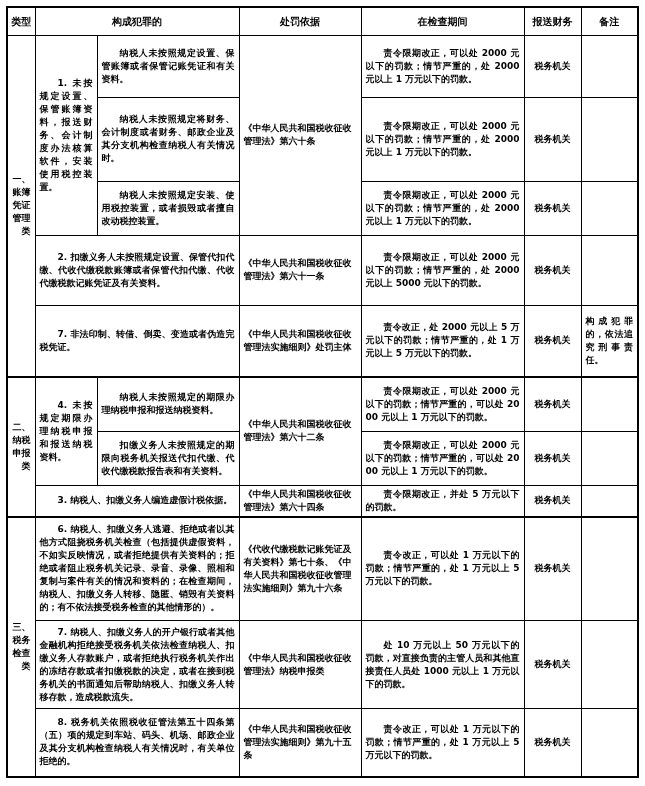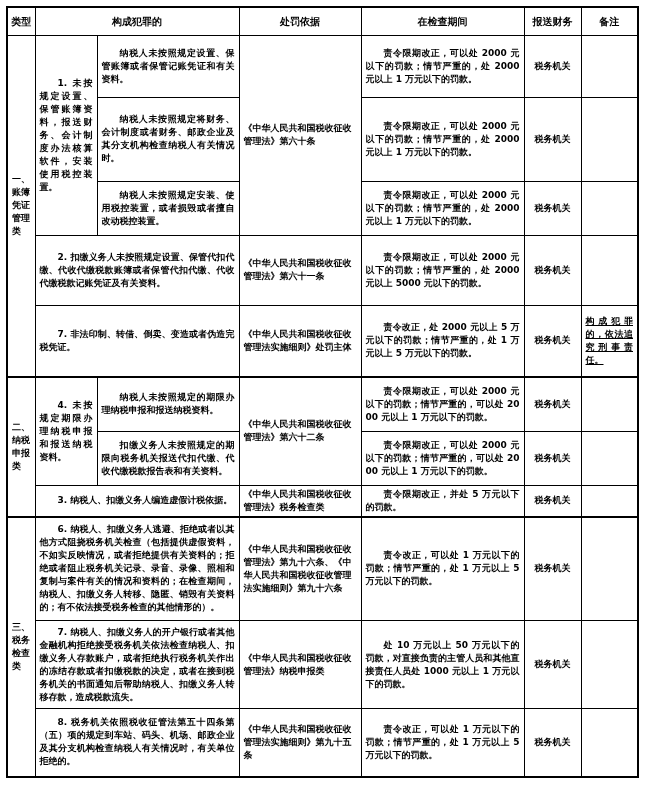--- a/index.html
+++ b/index.html
@@ -45,37 +45,36 @@
     word-break: break-all;
   }
   .basis {
     text-align: left;
     word-break: break-all;
     border-left: 2px solid #000;
     border-right: 2px solid #000;
     padding: 2px 5px;
   }
   .cat {
-    text-align: left;
+    text-align: right;
     word-break: break-all;
     padding: 2px 2px;
     line-height: 14px;
   }
   .sum {
     text-align: justify;
     text-indent: 2em;
     word-break: break-all;
     padding: 2px 5px;
   }
   .center { text-align: center; margin-left: 16px; }
   .note {
     text-align: justify;
     word-break: break-all;
     padding: 2px 3px;
-    text-decoration: underline;
   }
   tr.sep td { border-top: 2px solid #000; }
   
   tr.hr  { height: 28px; }
   tr.h1a { height: 62px; }
   tr.h1b { height: 84px; }
   tr.h1c { height: 54px; }
   tr.h2  { height: 70px; }
   tr.h3  { height: 72px; }
   tr.h4a { height: 54px; }
@@ -157,30 +156,30 @@
         <td class="note"></td>
       </tr>
       <tr class="h4b">
         <td class="para">扣缴义务人未按照规定的期限向税务机关报送代扣代缴、代收代缴税款报告表和有关资料。</td>
         <td class="para">责令限期改正，可以处 2000 元以下的罚款；情节严重的，可以处 2000 元以上 1 万元以下的罚款。</td>
         <td class="center">税务机关</td>
         <td class="note"></td>
       </tr>
       <tr class="h5">
         <td class="para" colspan="2">3. 纳税人、扣缴义务人编造虚假计税依据。</td>
-        <td class="basis">《中华人民共和国税收征收管理法》税务检查类</td>
+        <td class="basis">《中华人民共和国税收征收管理法》第六十四条</td>
         <td class="para">责令限期改正，并处 5 万元以下的罚款。</td>
         <td class="center">税务机关</td>
         <td class="note"></td>
       </tr>
 
       <tr class="h6 sep">
         <td class="cat" rowspan="3">三、税务检查类</td>
         <td class="para" colspan="2">6. 纳税人、扣缴义务人逃避、拒绝或者以其他方式阻挠税务机关检查（包括提供虚假资料，不如实反映情况，或者拒绝提供有关资料的；拒绝或者阻止税务机关记录、录音、录像、照相和复制与案件有关的情况和资料的；在检查期间，纳税人、扣缴义务人转移、隐匿、销毁有关资料的；有不依法接受税务检查的其他情形的）。</td>
-        <td class="basis">《中华人民共和国税收征收管理法》第九十六条、《中华人民共和国税收征收管理法实施细则》第九十六条</td>
+        <td class="basis">《代收代缴税款记账凭证及有关资料》第七十条、《中华人民共和国税收征收管理法实施细则》第九十六条</td>
         <td class="para">责令改正，可以处 1 万元以下的罚款；情节严重的，处 1 万元以上 5 万元以下的罚款。</td>
         <td class="center">税务机关</td>
         <td class="note"></td>
       </tr>
       <tr class="h7">
         <td class="para" colspan="2">7. 纳税人、扣缴义务人的开户银行或者其他金融机构拒绝接受税务机关依法检查纳税人、扣缴义务人存款账户，或者拒绝执行税务机关作出的冻结存款或者扣缴税款的决定，或者在接到税务机关的书面通知后帮助纳税人、扣缴义务人转移存款，造成税款流失。</td>
         <td class="basis">《中华人民共和国税收征收管理法》纳税申报类</td>
         <td class="para">处 10 万元以上 50 万元以下的罚款，对直接负责的主管人员和其他直接责任人员处 1000 元以上 1 万元以下的罚款。</td>
         <td class="center">税务机关</td>
         <td class="note"></td>

